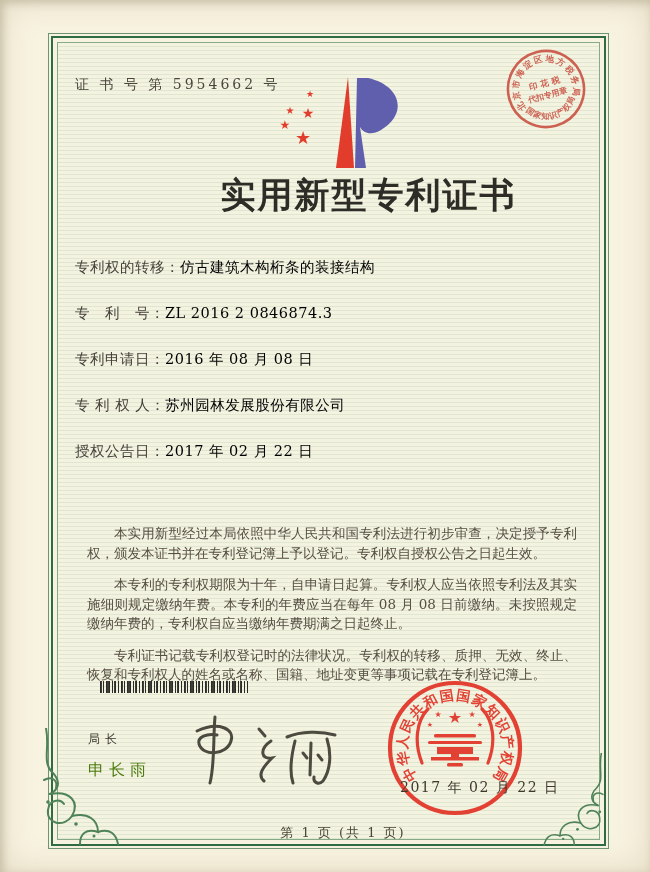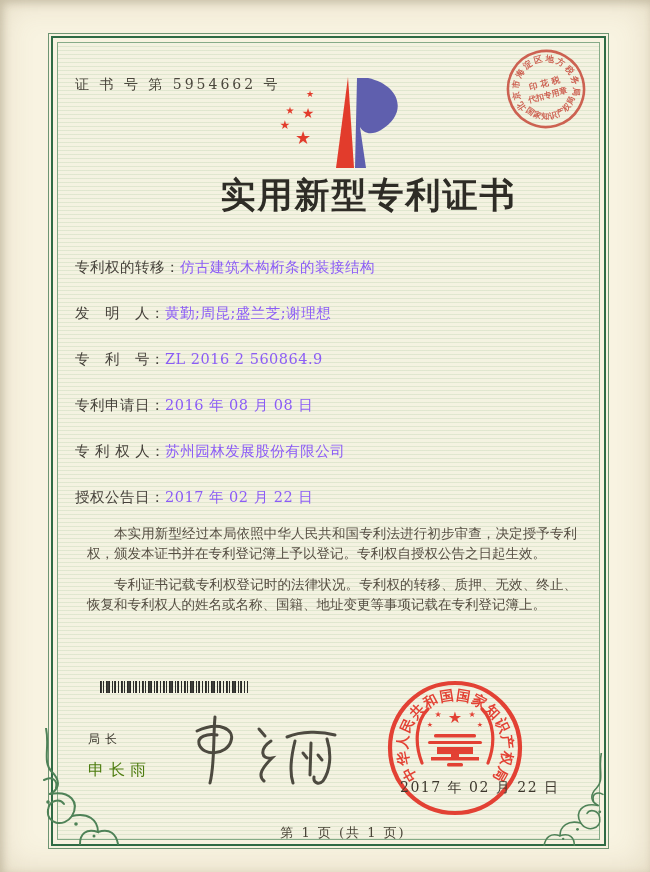--- a/index.html
+++ b/index.html
@@ -14,21 +14,21 @@
   .frame-in{position:absolute;inset:4px;border:1px solid #86ab88;
     background:#f4f2e1;
     background-image:repeating-linear-gradient(0deg, rgba(150,190,140,.22) 0 1px, rgba(0,0,0,0) 1px 4px);}
   .abs{position:absolute;}
   .cert-no{left:75px;top:76px;font-size:14px;letter-spacing:3px;color:#4a463c;}
   .title{left:48px;top:172px;width:641px;text-align:center;font-size:35px;font-weight:bold;
     letter-spacing:2px;color:#2e2c26;}
   .fields{left:75px;top:258px;right:60px;color:#46423a;}
   .field-row{height:21px;margin-bottom:25px;font-size:14.5px;letter-spacing:.5px;white-space:nowrap;}
   .flabel{color:#45413a;}
-  .fvalue{color:#8b5cf6;}
+  .fvalue{color:#000000;}
   .body-block{left:75px;top:512px;width:514px;color:#554e42;font-size:13.5px;
     line-height:19.5px;text-align:justify;}
   .body-block p{margin:12px;text-indent:2em;}
   .barcode{left:100px;top:681px;width:148px;height:12px;
     background:
       repeating-linear-gradient(90deg,#2b2b28 0 1px,transparent 1px 3px),
       repeating-linear-gradient(90deg,rgba(43,43,40,.9) 0 2px,transparent 2px 7px);}
   .officer-title{left:88px;top:731px;font-size:12px;letter-spacing:5px;color:#3c392f;}
   .officer-name{left:88px;top:760px;font-size:16px;letter-spacing:5px;color:#4d7c0f;}
   .seal-date{left:400px;top:779px;font-size:14px;letter-spacing:1.5px;color:#3e382e;z-index:6;}
@@ -125,38 +125,36 @@
     <text x="45" y="54" text-anchor="middle" font-size="8" fill="#c7493a" font-weight="bold">代扣专用章</text>
   </svg>
 
   <div class="abs title">实用新型专利证书</div>
 
   <div class="abs fields">
     <div class="field-row">
       <span class="flabel">专利权的转移：</span><span class="fvalue">仿古建筑木构桁条的装接结构</span>
     </div>
     <div class="field-row">
-      <span class="flabel">发　明　人：</span><span class="fvalue">黄勤;周昆;盛兰芝;谢理想</span>
-    </div>
-    <div class="field-row">
-      <span class="flabel">专　利　号：</span><span class="fvalue">ZL 2016 2 560864.9</span>
+      <span class="flabel">专　利　号：</span><span class="fvalue">ZL 2016 2 0846874.3</span>
     </div>
     <div class="field-row">
       <span class="flabel">专利申请日：</span><span class="fvalue">2016 年 08 月 08 日</span>
     </div>
     <div class="field-row">
       <span class="flabel">专 利 权 人：</span><span class="fvalue">苏州园林发展股份有限公司</span>
     </div>
     <div class="field-row">
       <span class="flabel">授权公告日：</span><span class="fvalue">2017 年 02 月 22 日</span>
     </div>
   </div>
 
   <div class="abs body-block">
     <p>本实用新型经过本局依照中华人民共和国专利法进行初步审查，决定授予专利权，颁发本证书并在专利登记簿上予以登记。专利权自授权公告之日起生效。</p>
+    <p>本专利的专利权期限为十年，自申请日起算。专利权人应当依照专利法及其实施细则规定缴纳年费。本专利的年费应当在每年 08 月 08 日前缴纳。未按照规定缴纳年费的，专利权自应当缴纳年费期满之日起终止。</p>
     <p>专利证书记载专利权登记时的法律状况。专利权的转移、质押、无效、终止、恢复和专利权人的姓名或名称、国籍、地址变更等事项记载在专利登记簿上。</p>
   </div>
 
   <div class="abs barcode"></div>
 
   <div class="abs officer-title">局长</div>
   <div class="abs officer-name">申长雨</div>
 
   <svg class="abs sig" width="160" height="75" viewBox="0 0 160 75">
     <g fill="none" stroke="#3b382f" stroke-width="3" stroke-linecap="round" opacity="0.9">

